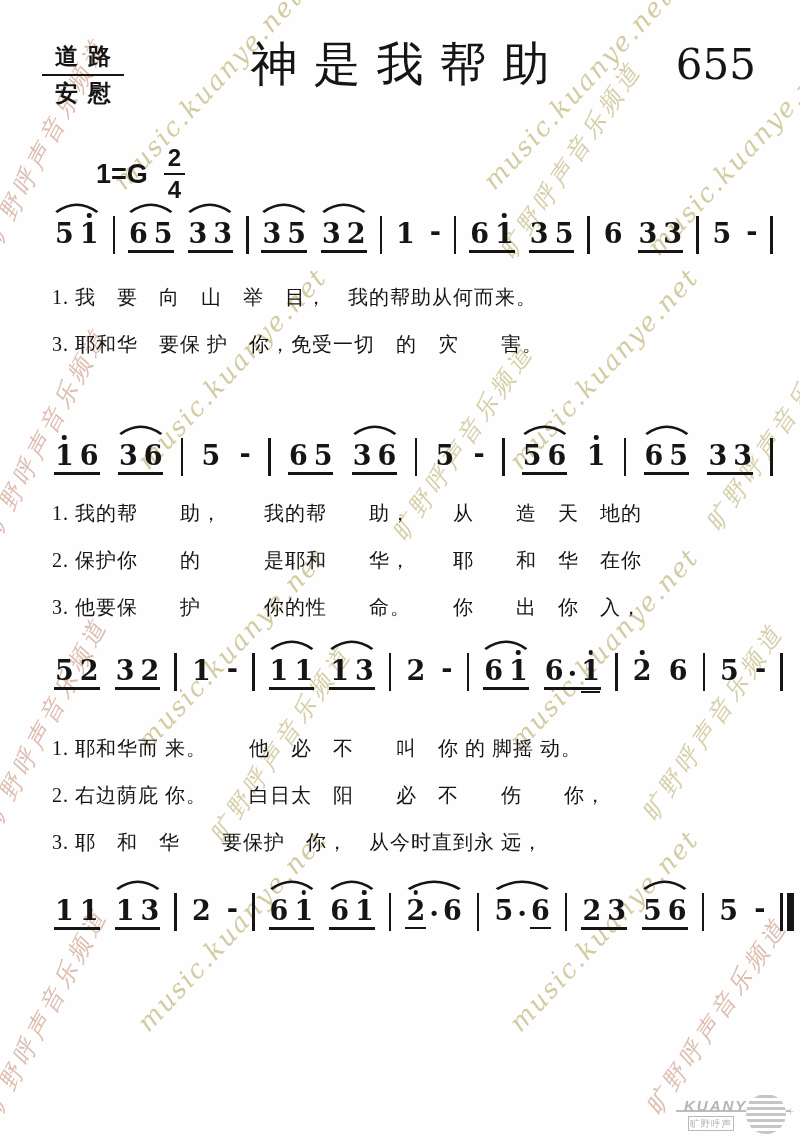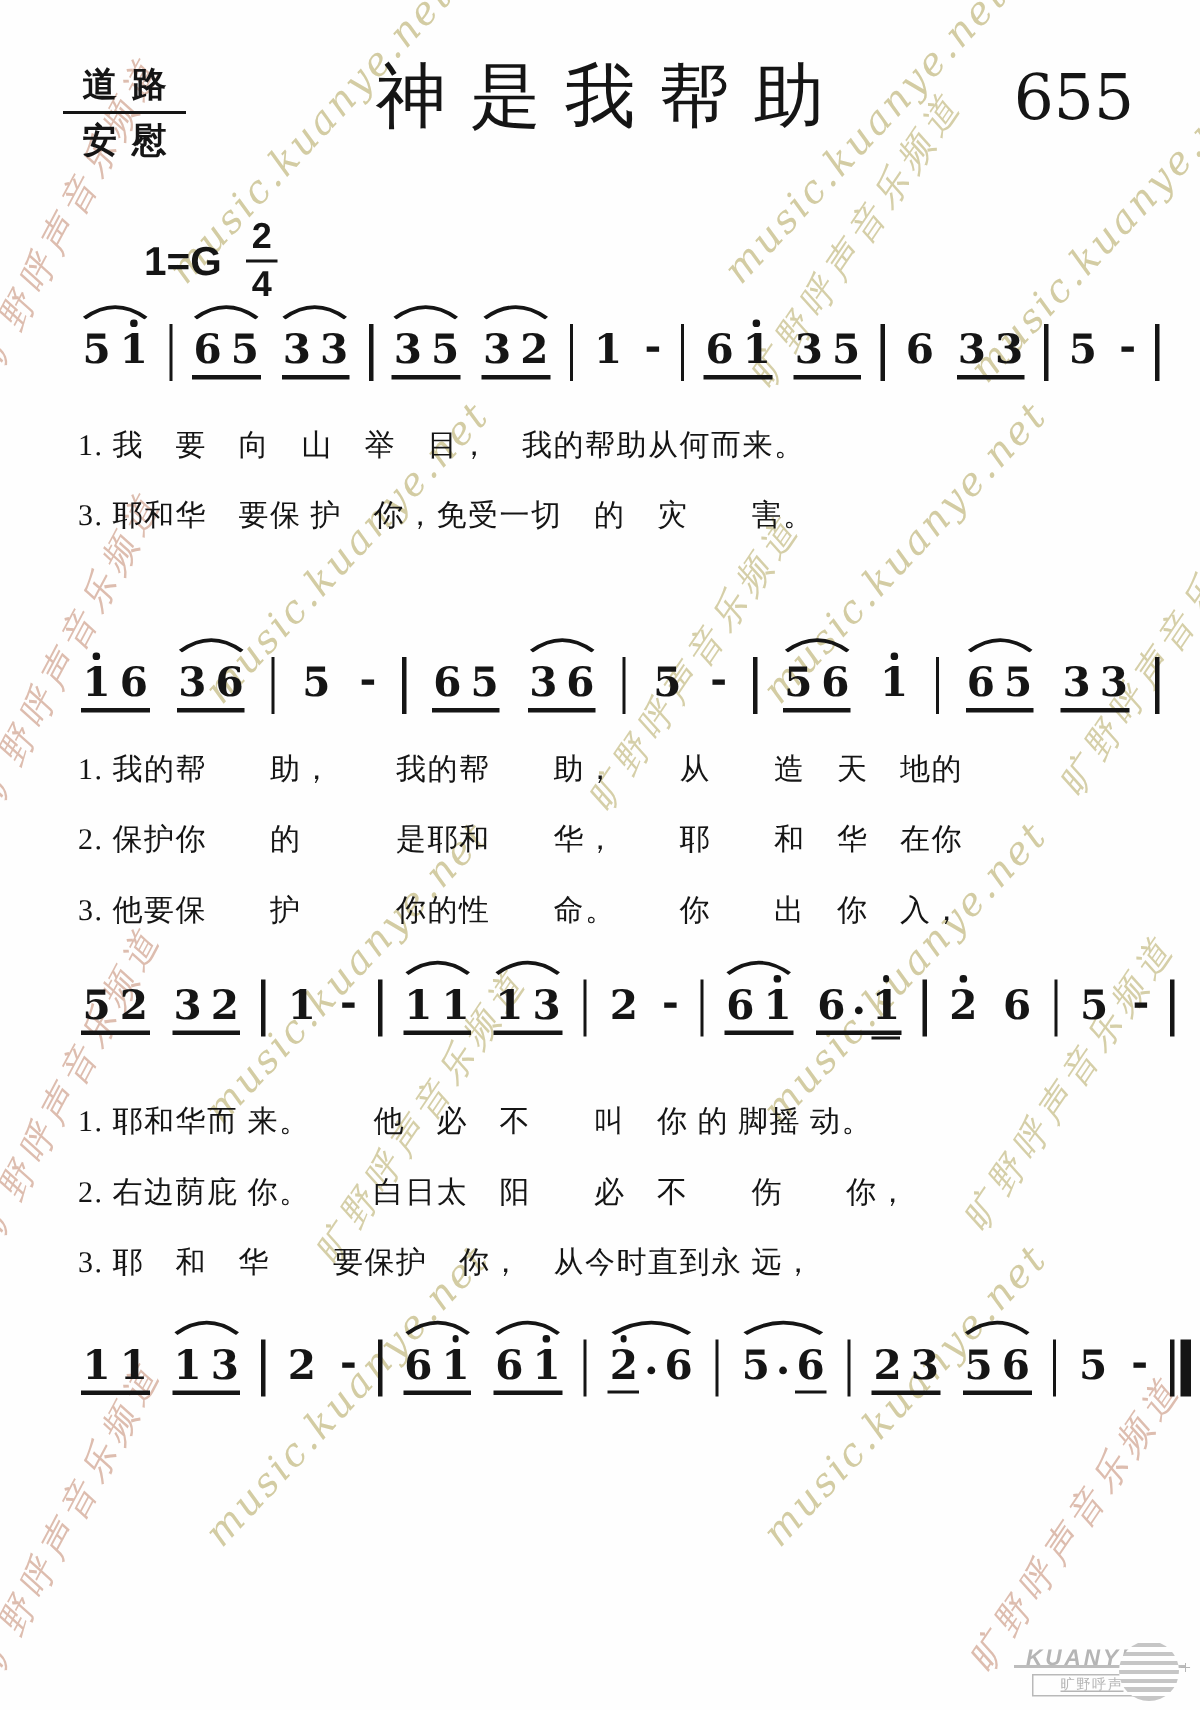--- a/index.html
+++ b/index.html
@@ -57,22 +57,22 @@
   
   .lyrics-block{position:absolute;left:52px;width:740px;}
   .lyrics-block .lline{height:47px;font-size:20px;line-height:34px;
     font-family:"Liberation Serif","DejaVu Serif",serif;letter-spacing:1px;white-space:pre;}
   
   .logo{position:absolute;right:8px;bottom:2px;width:116px;height:46px;color:#b5b5b5;}
   .logo .line{position:absolute;left:0;right:2px;top:18px;height:1.5px;background:#bdbdbd;}
   .logo .brand{position:absolute;left:8px;top:5px;font-family:"Liberation Sans","DejaVu Sans",sans-serif;
     font-size:15px;font-weight:bold;font-style:italic;letter-spacing:2px;color:#b5b5b5;}
   .logo .box{position:absolute;left:12px;top:24px;font-size:9.5px;letter-spacing:1px;
-    border:1px solid #b9b9b9;padding:0 18px;line-height:13px;
-    font-family:"Liberation Sans",sans-serif;text-decoration:underline;}
+    border:1px solid #b9b9b9;padding:0 1px;line-height:13px;
+    font-family:"Liberation Sans",sans-serif;}
   .logo .globe{position:absolute;right:6px;top:2px;width:40px;height:40px;border-radius:50%;
     background:repeating-linear-gradient(0deg,#c6c6c6 0 3px,#ffffff 3px 6px);}
   .logo .plus{position:absolute;right:-2px;top:12px;font-size:13px;color:#b5b5b5;}
 </style>
 </head>
 <body>
 
 <div style="position:absolute;inset:0;overflow:hidden;">
     <span class="wm site" style="left: 118px; top: 170px; transform: rotate(-47deg);">music.kuanye.net</span>
     <span class="wm site" style="left: 488px; top: 170px; transform: rotate(-47deg);">music.kuanye.net</span>

